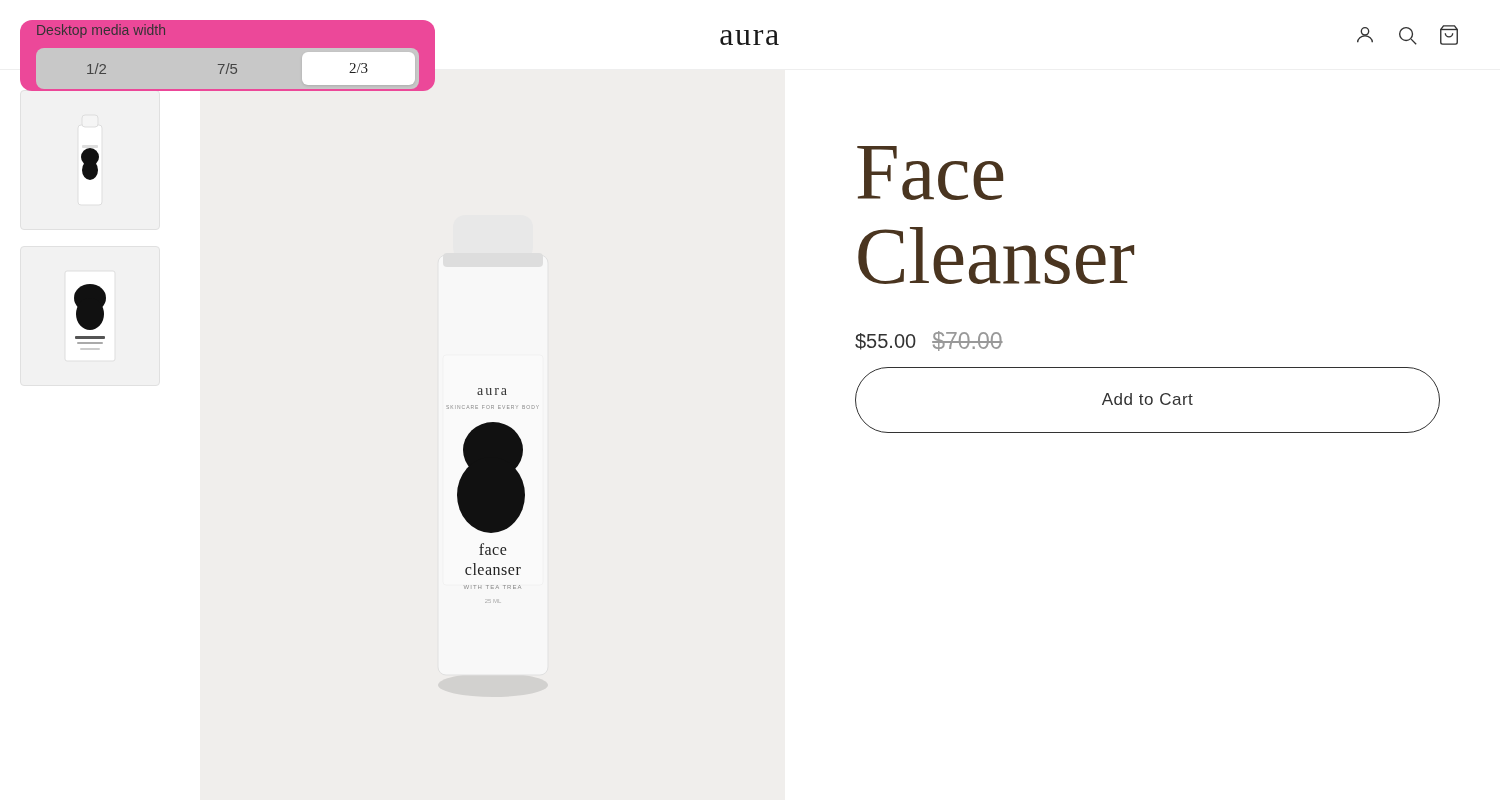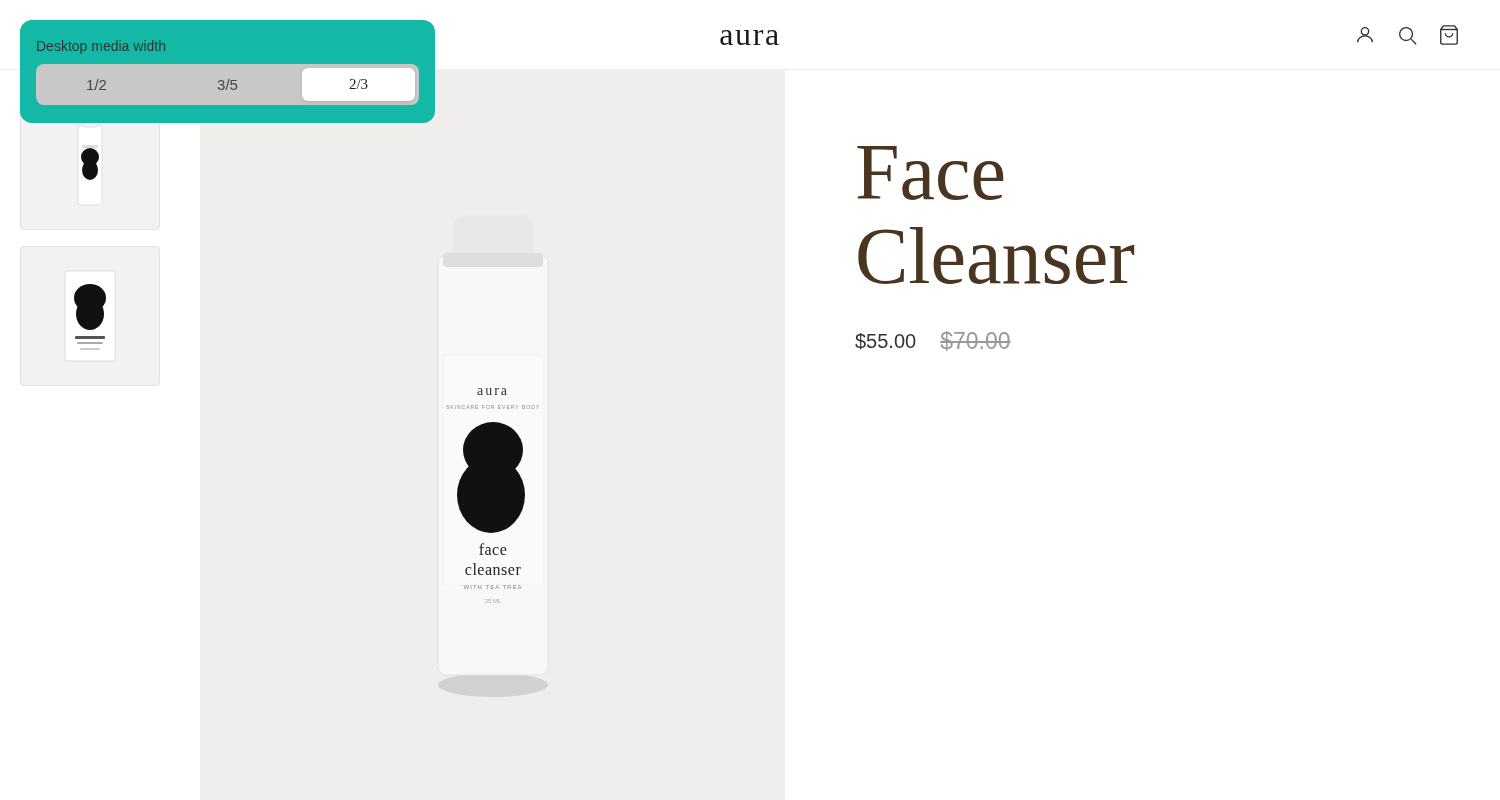--- a/index.html
+++ b/index.html
@@ -55,23 +55,23 @@
       color: #333;
       display: flex;
       align-items: center;
     }
 
     
     .media-popup {
       position: absolute;
       top: 20px;
       left: 20px;
-      background: #14b8a6;
+      background: #ec4899;
       border-radius: 12px;
-      padding: 18px 16px;
+      padding: 2px 16px;
       z-index: 100;
       width: 415px;
     }
     .media-popup-title {
       font-size: 14px;
       color: #333;
       margin-bottom: 10px;
       font-weight: 400;
     }
     .media-options {
@@ -160,21 +160,21 @@
       font-size: 80px;
       font-weight: 400;
       color: #4a3520;
       line-height: 1.05;
       margin-bottom: 30px;
       font-family: Georgia, 'Times New Roman', serif;
     }
     .price-row {
       display: flex;
       align-items: center;
-      gap: 24px;
+      gap: 16px;
       margin-bottom: 12px;
     }
     .price-current {
       font-size: 20px;
       color: #333;
     }
     .price-original {
       font-size: 23px;
       color: #999;
       text-decoration: line-through;
@@ -241,21 +241,21 @@
         <path d="M16 10a4 4 0 01-8 0"></path>
       </svg>
     </span>
   </div>
 </header>
 
 <div class="media-popup">
   <div class="media-popup-title">Desktop media width</div>
   <div class="media-options">
     <button class="media-option">1/2</button>
-    <button class="media-option">3/5</button>
+    <button class="media-option">7/5</button>
     <button class="media-option active">2/3</button>
   </div>
 </div>
 
 <div class="main">
 
   <div class="thumbnails">
     <div class="thumbnail">
       <div class="thumb-inner">
 
@@ -323,14 +323,15 @@
 
   <div class="product-info">
     <h1 class="product-title">
       <span>Face</span><br>
       <span>Cleanser</span>
     </h1>
     <div class="price-row">
       <span class="price-current">$55.00</span>
       <span class="price-original">$70.00</span>
     </div>
+    <button class="btn-add-to-cart">Add to Cart</button>
   </div>
 </div>
 
 </body></html>

